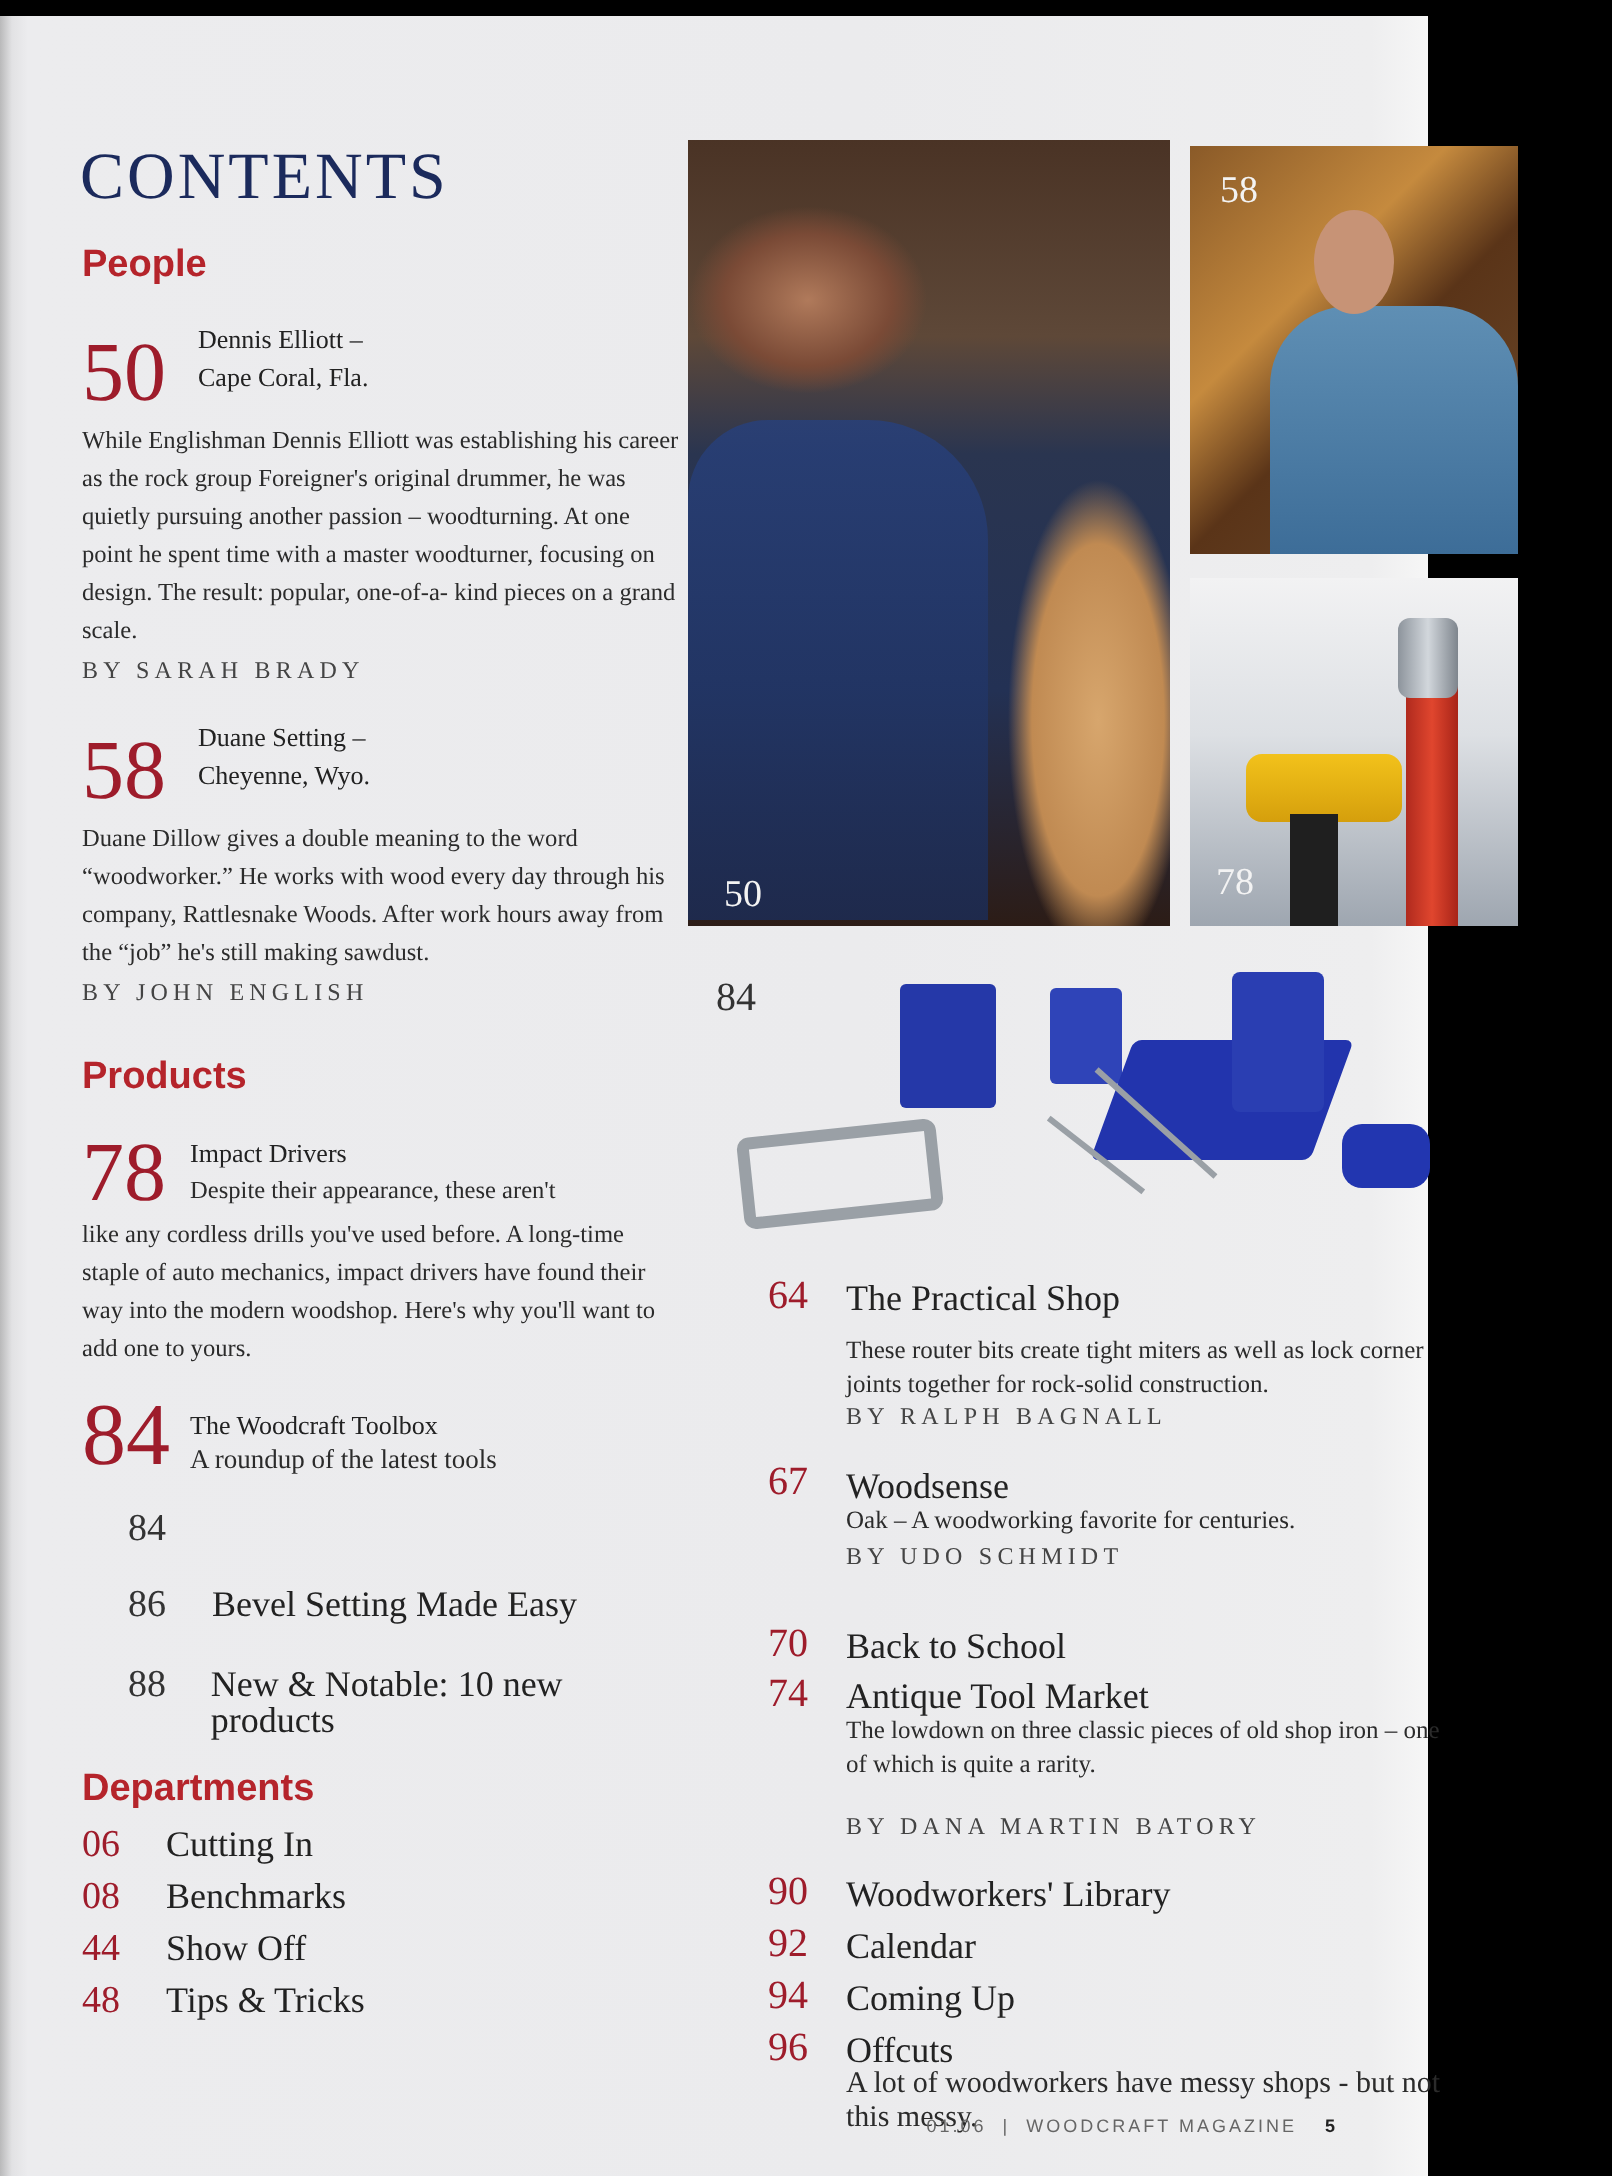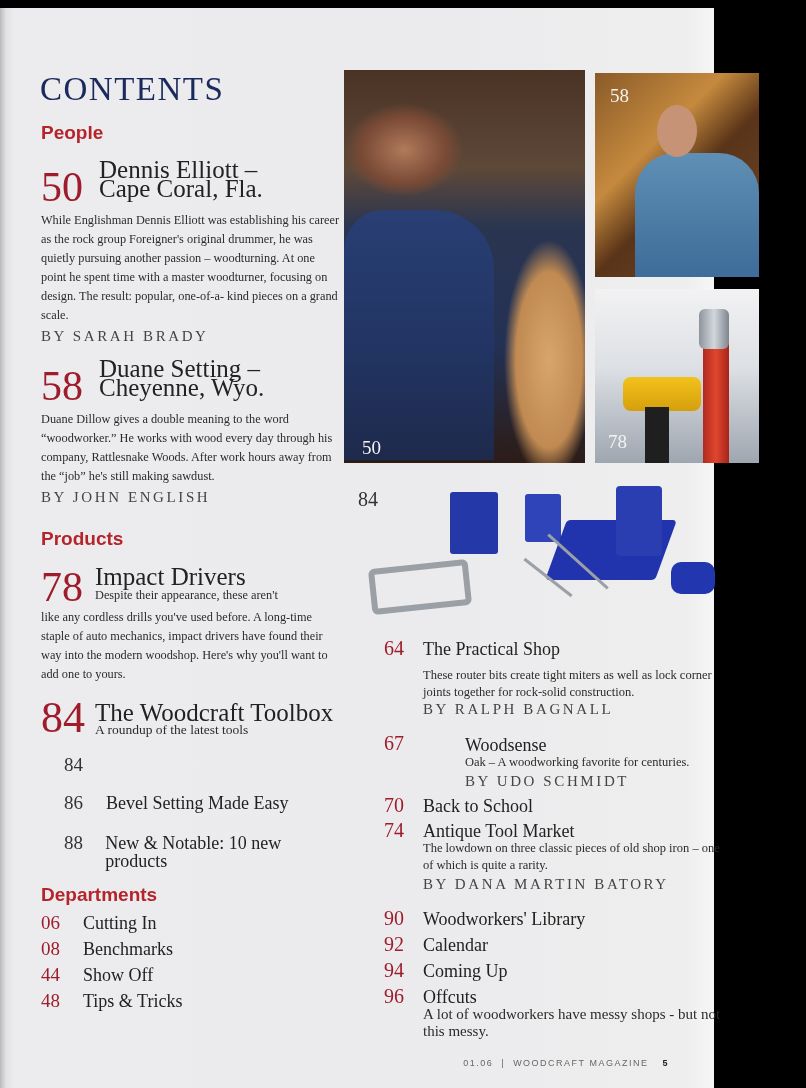--- a/index.html
+++ b/index.html
@@ -6,23 +6,23 @@
   html, body { width:806px; height:1088px; overflow:hidden; background:#000; }
   .page {
     position:absolute; left:0; top:8px; width:714px; height:1080px;
     background: linear-gradient(90deg, #b9b9ba 0px, #e2e2e4 6px, #ececee 14px, #ebebed 60%, #eeeeef 96%, #f6f6f6 100%);
     font-family:"Liberation Serif","DejaVu Serif",serif; color:#2a2a2a;
   }
   .abs { position:absolute; }
   .title { left:40px; top:63px; font-size:33px; letter-spacing:1.5px; color:#1b2a5c; font-weight:400; }
   .section { font-family:"Liberation Sans","DejaVu Sans",sans-serif; font-weight:bold; color:#b5242b; font-size:19px; }
   .bignum { font-size:42px; color:#9e1c2b; line-height:1; }
-  .headline { font-size:25px; line-height:19px; color:#222; }
+  .headline { font-size:13px; line-height:19px; color:#222; }
   .body { font-size:12.3px; line-height:19px; color:#2b2b2b; }
-  .byline { font-size:15px; letter-spacing:2.6px; color:#444; text-transform:uppercase; }
+  .byline { font-size:12px; letter-spacing:2.6px; color:#444; text-transform:uppercase; }
   .small-item { display:flex; align-items:baseline; }
   .small-num { font-size:19px; color:#9e1c2b; width:42px; }
   .small-num.dark { color:#333; }
   .small-title { font-size:18px; color:#222; line-height:18px; }
   .photo { position:absolute; overflow:hidden; }
   .photo .lbl { position:absolute; color:#f3f3f3; font-size:19px; }
   .footer { right:45px; top:1050px; font-family:"Liberation Sans","DejaVu Sans",sans-serif; font-size:9px; letter-spacing:1.5px; color:#666; }
   .footer b { color:#222; margin-left:10px; }
 </style>
 </head>
@@ -154,38 +154,38 @@
 
   <div class="abs" style="left:384px; top:629px; width:380px;">
     <div style="display:flex; margin-bottom:14px;">
       <div class="small-num" style="width:39px; font-size:20px;">64</div>
       <div style="width:300px;">
         <div class="small-title" style="margin-top:3px; margin-bottom:9px;">The Practical Shop</div>
         <div class="body" style="font-size:12.5px; line-height:17px;">These router bits create tight miters as well as lock corner joints together for rock-solid construction.</div>
         <div class="byline" style="margin-top:0;">BY RALPH BAGNALL</div>
       </div>
     </div>
-    <div style="display:flex; margin-bottom:4px;gap:42px;">
+    <div style="display:flex; margin-bottom:25px;">
       <div class="small-num" style="width:39px; font-size:20px;">67</div>
       <div style="width:300px;">
         <div class="small-title" style="margin-top:4px;">Woodsense</div>
         <div class="body" style="font-size:12.5px; line-height:17px;">Oak – A woodworking favorite for centuries.</div>
         <div class="byline" style="margin-top:2px;">BY UDO SCHMIDT</div>
       </div>
     </div>
     <div style="display:flex; margin-bottom:2px;">
       <div class="small-num" style="width:39px; font-size:20px;">70</div>
       <div class="small-title" style="margin-top:3px;">Back to School</div>
     </div>
     <div style="display:flex; margin-bottom:14px;">
       <div class="small-num" style="width:39px; font-size:20px;">74</div>
       <div style="width:300px;">
         <div class="small-title" style="margin-top:3px;">Antique Tool Market</div>
         <div class="body" style="font-size:12.5px; line-height:17px;">The lowdown on three classic pieces of old shop iron – one of which is quite a rarity.</div>
-        <div class="byline" style="margin-top:2px;">BY DANA MARTIN BATORY</div>
+        <div class="byline" style="margin-top:15px;">BY DANA MARTIN BATORY</div>
       </div>
     </div>
     <div style="display:flex; height:26px;">
       <div class="small-num" style="width:39px; font-size:20px;">90</div>
       <div class="small-title" style="margin-top:3px;">Woodworkers' Library</div>
     </div>
     <div style="display:flex; height:26px;">
       <div class="small-num" style="width:39px; font-size:20px;">92</div>
       <div class="small-title" style="margin-top:3px;">Calendar</div>
     </div>

